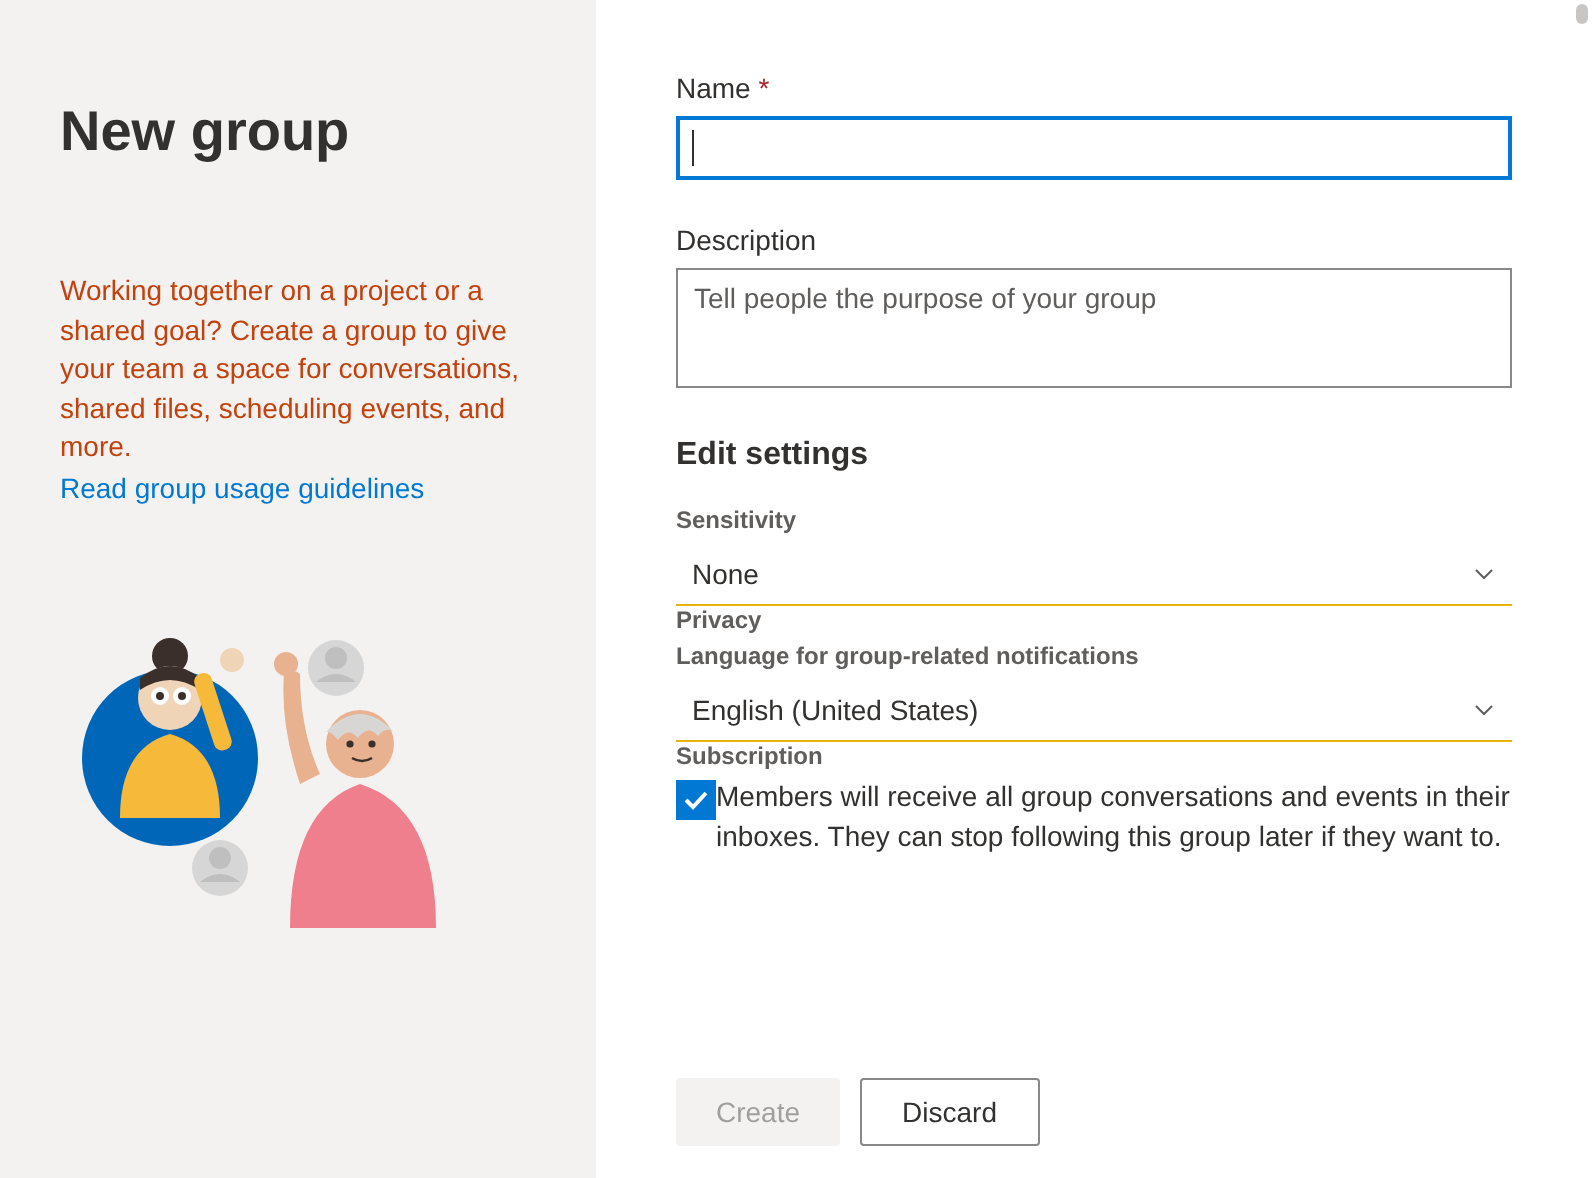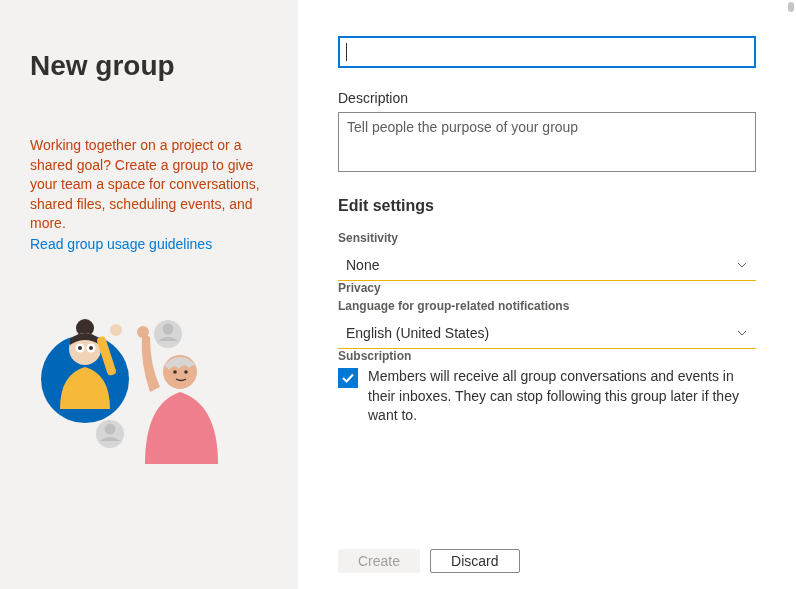--- a/index.html
+++ b/index.html
@@ -130,21 +130,20 @@
       color: #323130;
     }
     .chevron-down {
       width: 12px;
       height: 12px;
       margin-right: 8px;
     }
     .checkbox-row {
       display: flex;
       align-items: flex-start;
-      gap: 10px;
     }
     .checkbox {
       width: 20px;
       height: 20px;
       background: #0078d4;
       flex-shrink: 0;
       display: flex;
       align-items: center;
       justify-content: center;
       cursor: pointer;
@@ -163,21 +162,21 @@
       position: absolute;
       bottom: 0;
       left: 298px;
       right: 0;
       padding: 16px 40px;
       display: flex;
       gap: 10px;
       background: #ffffff;
     }
     .btn {
-      height: 24px;
+      height: 34px;
       padding: 0 20px;
       border-radius: 2px;
       font-size: 14px;
       font-family: inherit;
       cursor: pointer;
       min-width: 80px;
     }
     .btn-primary {
       background: #f3f2f1;
       border: none;
@@ -240,20 +239,23 @@
         <path d="M115 150 q0 -60 35 -72 q38 12 38 72 Z" fill="#ef7f8c"></path>
 
         <path d="M120 78 q-10 -30 -8 -55 q5 -3 8 0 q0 28 10 50 Z" fill="#e8b190"></path>
         <circle cx="113" cy="18" r="6" fill="#e8b190"></circle>
       </svg>
     </div>
   </div>
 
   <div class="right-panel">
     <div class="field-group">
+      <label class="field-label">
+        <span>Name</span> <span class="required-star">*</span>
+      </label>
       <div class="input-wrap">
         <input type="text" class="text-input" value="" style="">
         <div class="text-cursor"></div>
       </div>
     </div>
 
     <div class="field-group">
       <label class="field-label">Description</label>
       <textarea class="textarea-input" placeholder="Tell people the purpose of your group" style=""></textarea>
     </div>

